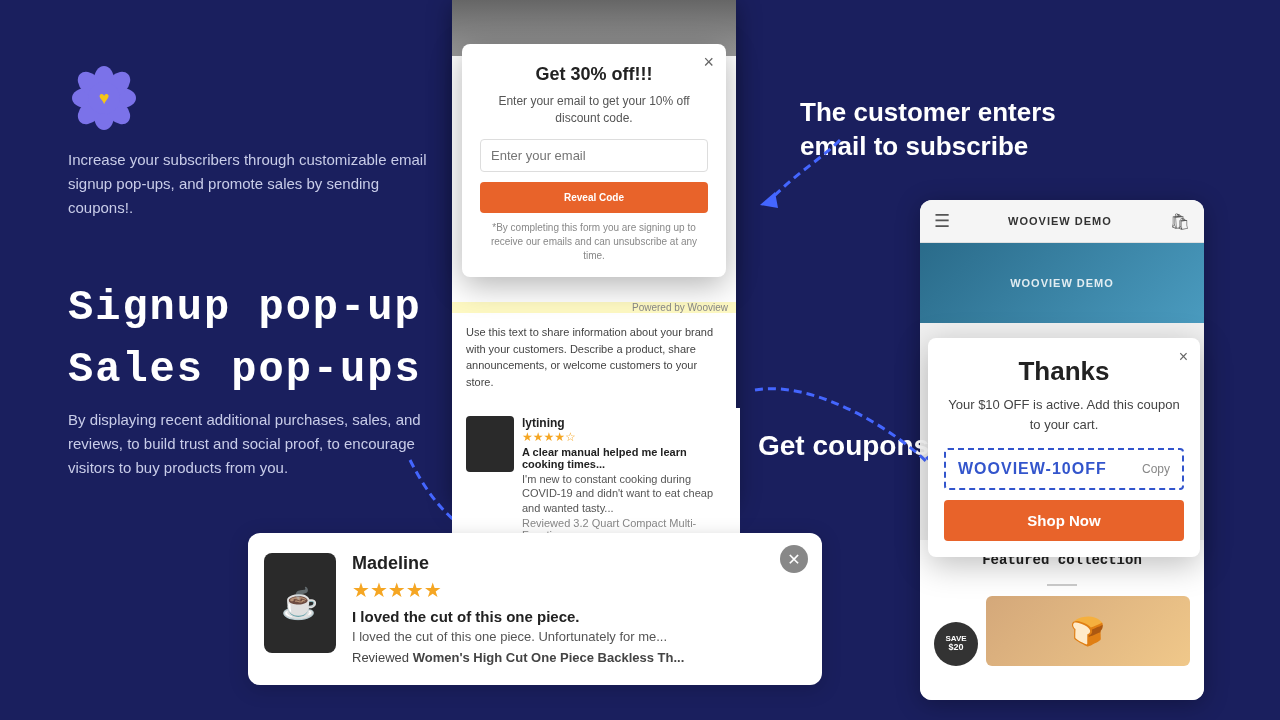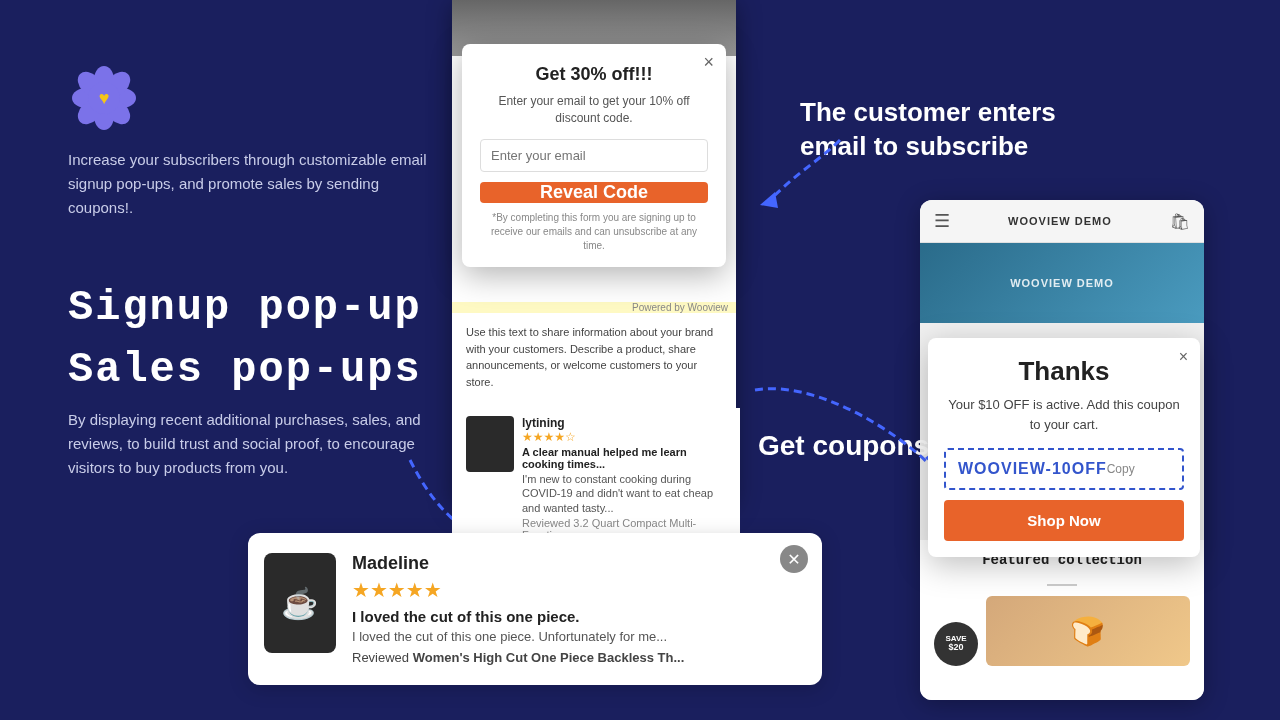--- a/index.html
+++ b/index.html
@@ -82,21 +82,21 @@
   </div>
 </div>
 
 <div style="position:absolute;left:462px;top:44px;width:264px;background:#fff;border-radius:8px;padding:20px 18px 14px;box-shadow:0 8px 32px rgba(0,0,0,0.3);z-index:15;">
   <button style="position:absolute;top:8px;right:12px;font-size:18px;color:#666;background:none;border:none;cursor:pointer;">
     <span>×</span>
   </button>
   <div style="text-align:center;font-size:18px;font-weight:700;color:#222;margin-bottom:8px;">Get 30% off!!!</div>
   <div style="text-align:center;font-size:12px;color:#555;margin-bottom:12px;line-height:1.4;">Enter your email to get your 10% off discount code.</div>
   <input style="width: 100%; border: 1px solid rgb(221, 221, 221); border-radius: 4px; padding: 8px 10px; font-size: 13px; color: rgb(170, 170, 170); margin-bottom: 10px; outline: none;" placeholder="Enter your email">
-  <button style="width:100%;background:#e8632a;color:#fff;border:none;border-radius:4px;font-size:18px;font-weight:600;cursor:pointer;margin-bottom:8px;">
+  <button style="width:100%;background:#e8632a;color:#fff;border:none;border-radius:4px;padding:10px;font-size:10px;font-weight:600;cursor:pointer;margin-bottom:8px;">
     <span>Reveal Code</span>
   </button>
   <div style="text-align:center;font-size:10px;color:#888;line-height:1.4;">*By completing this form you are signing up to receive our emails and can unsubscribe at any time.</div>
 </div>
 
 <div style="position:absolute;left:800px;top:96px;width:280px;">
   <div style="font-size:26px;font-weight:700;color:#fff;line-height:1.3;">
     <span style="white-space:pre-line;">The customer enters
 email to subscribe</span>
   </div>
@@ -135,21 +135,21 @@
     </div>
   </div>
 </div>
 
 <div style="position:absolute;left:928px;top:338px;width:272px;background:#fff;border-radius:8px;padding:18px 16px 16px;box-shadow:0 8px 32px rgba(0,0,0,0.25);z-index:20;">
   <button style="position:absolute;top:10px;right:12px;font-size:16px;color:#666;background:none;border:none;cursor:pointer;">
     <span>×</span>
   </button>
   <div style="text-align:center;font-size:26px;font-weight:700;color:#222;margin-bottom:8px;">Thanks</div>
   <div style="text-align:center;font-size:13px;color:#444;margin-bottom:14px;line-height:1.5;">Your $10 OFF is active. Add this coupon to your cart.</div>
-  <div style="border:2px dashed #3355cc;border-radius:4px;padding:10px 12px;display:flex;align-items:center;margin-bottom:10px;">
+  <div style="border:2px dashed #3355cc;border-radius:4px;padding:10px 12px;display:flex;align-items:center;justify-content:space-between;margin-bottom:10px;">
     <span style="font-size:16px;font-weight:700;color:#3355cc;letter-spacing:1px;">WOOVIEW-10OFF</span>
     <span style="font-size:12px;color:#888;cursor:pointer;">Copy</span>
   </div>
   <button style="width:100%;background:#e8632a;color:#fff;border:none;border-radius:4px;padding:12px;font-size:15px;font-weight:600;cursor:pointer;">
     <span>Shop Now</span>
   </button>
 </div>
 
 <div style="position:absolute;left:758px;top:430px;width:200px;">
   <div style="font-size:28px;font-weight:700;color:#fff;">Get coupons</div>

